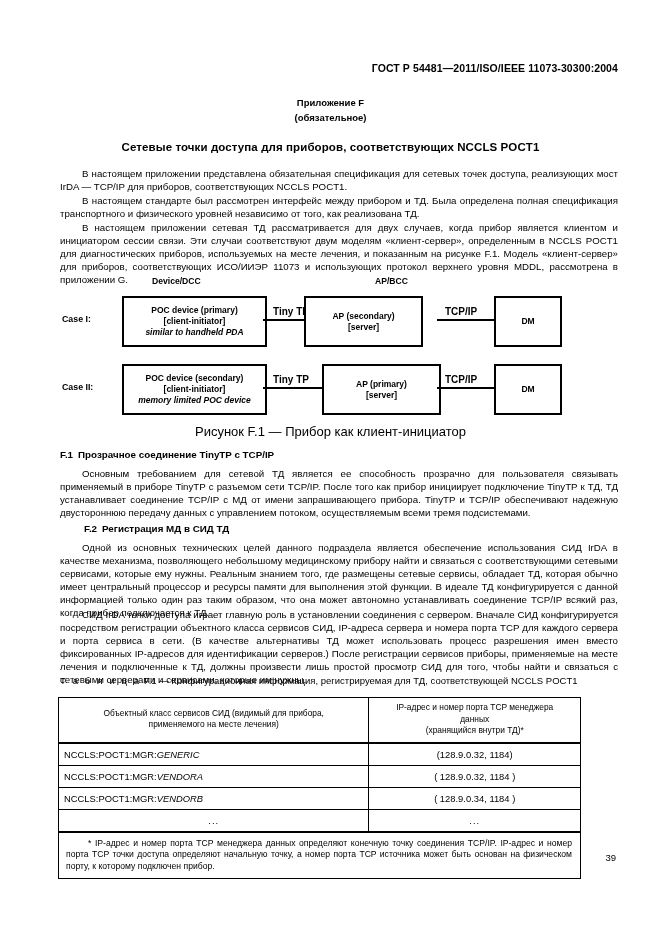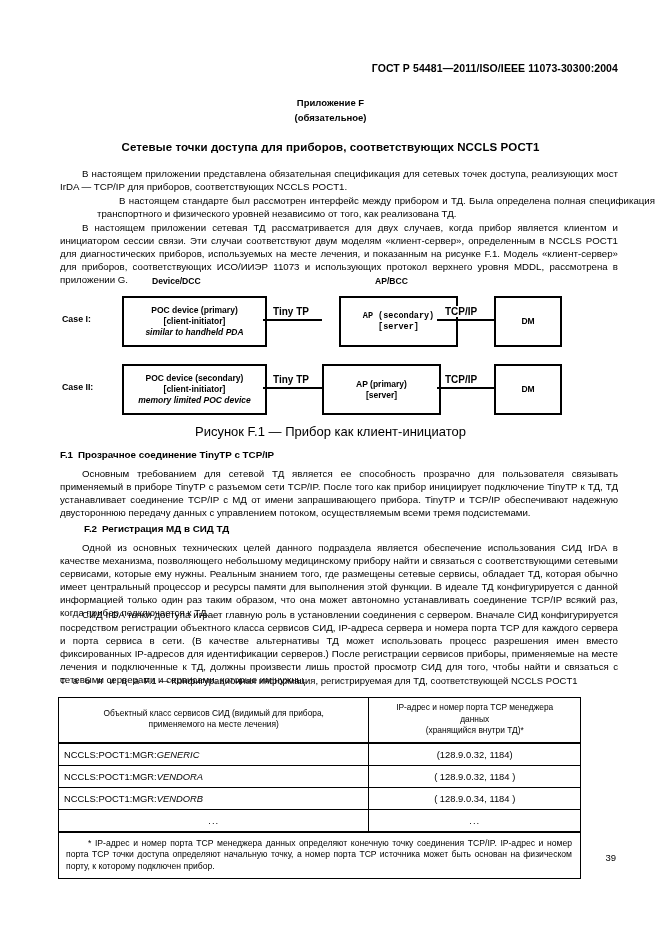--- a/index.html
+++ b/index.html
@@ -64,21 +64,21 @@
     left: 60px;
     width: 558px;
     font-size: 9.7px;
     line-height: 13.1px;
     text-align: justify;
     text-indent: 22px;
     hyphens: manual;
   }
 
   .p1 { top: 167px; }
-  .p2 { top: 194px; margin-left: 37px; }
+  .p2 { top: 194px; }
   .p3 { top: 221px; }
 
   .sec-head {
     position: absolute;
     left: 60px;
     font-size: 9.8px;
     font-weight: bold;
   }
   .sec-head .num { margin-right: 5px; }
   .h-f1 { top: 449px; }
@@ -125,21 +125,21 @@
     text-align: center;
     font-size: 8.5px;
     line-height: 11px;
     font-weight: bold;
   }
   .dbox .ln { display: block; white-space: nowrap; }
   .dbox .ital { font-style: italic; }
 
   
   .c1-poc { left: 122px; top: 24px;  width: 141px; height: 47px; }
-  .c1-ap  { left: 339px; top: 24px;  width: 115px; height: 47px; font-family: Liberation Mono, monospace; }
+  .c1-ap  { left: 304px; top: 24px;  width: 115px; height: 47px; }
   .c1-dm  { left: 494px; top: 24px;  width: 64px;  height: 47px; }
   
   .c2-poc { left: 122px; top: 92px;  width: 141px; height: 47px; }
   .c2-ap  { left: 322px; top: 92px;  width: 115px; height: 47px; }
   .c2-dm  { left: 494px; top: 92px;  width: 64px;  height: 47px; }
 
   .link-line {
     position: absolute;
     height: 0;
     border-top: 2px solid #000;

